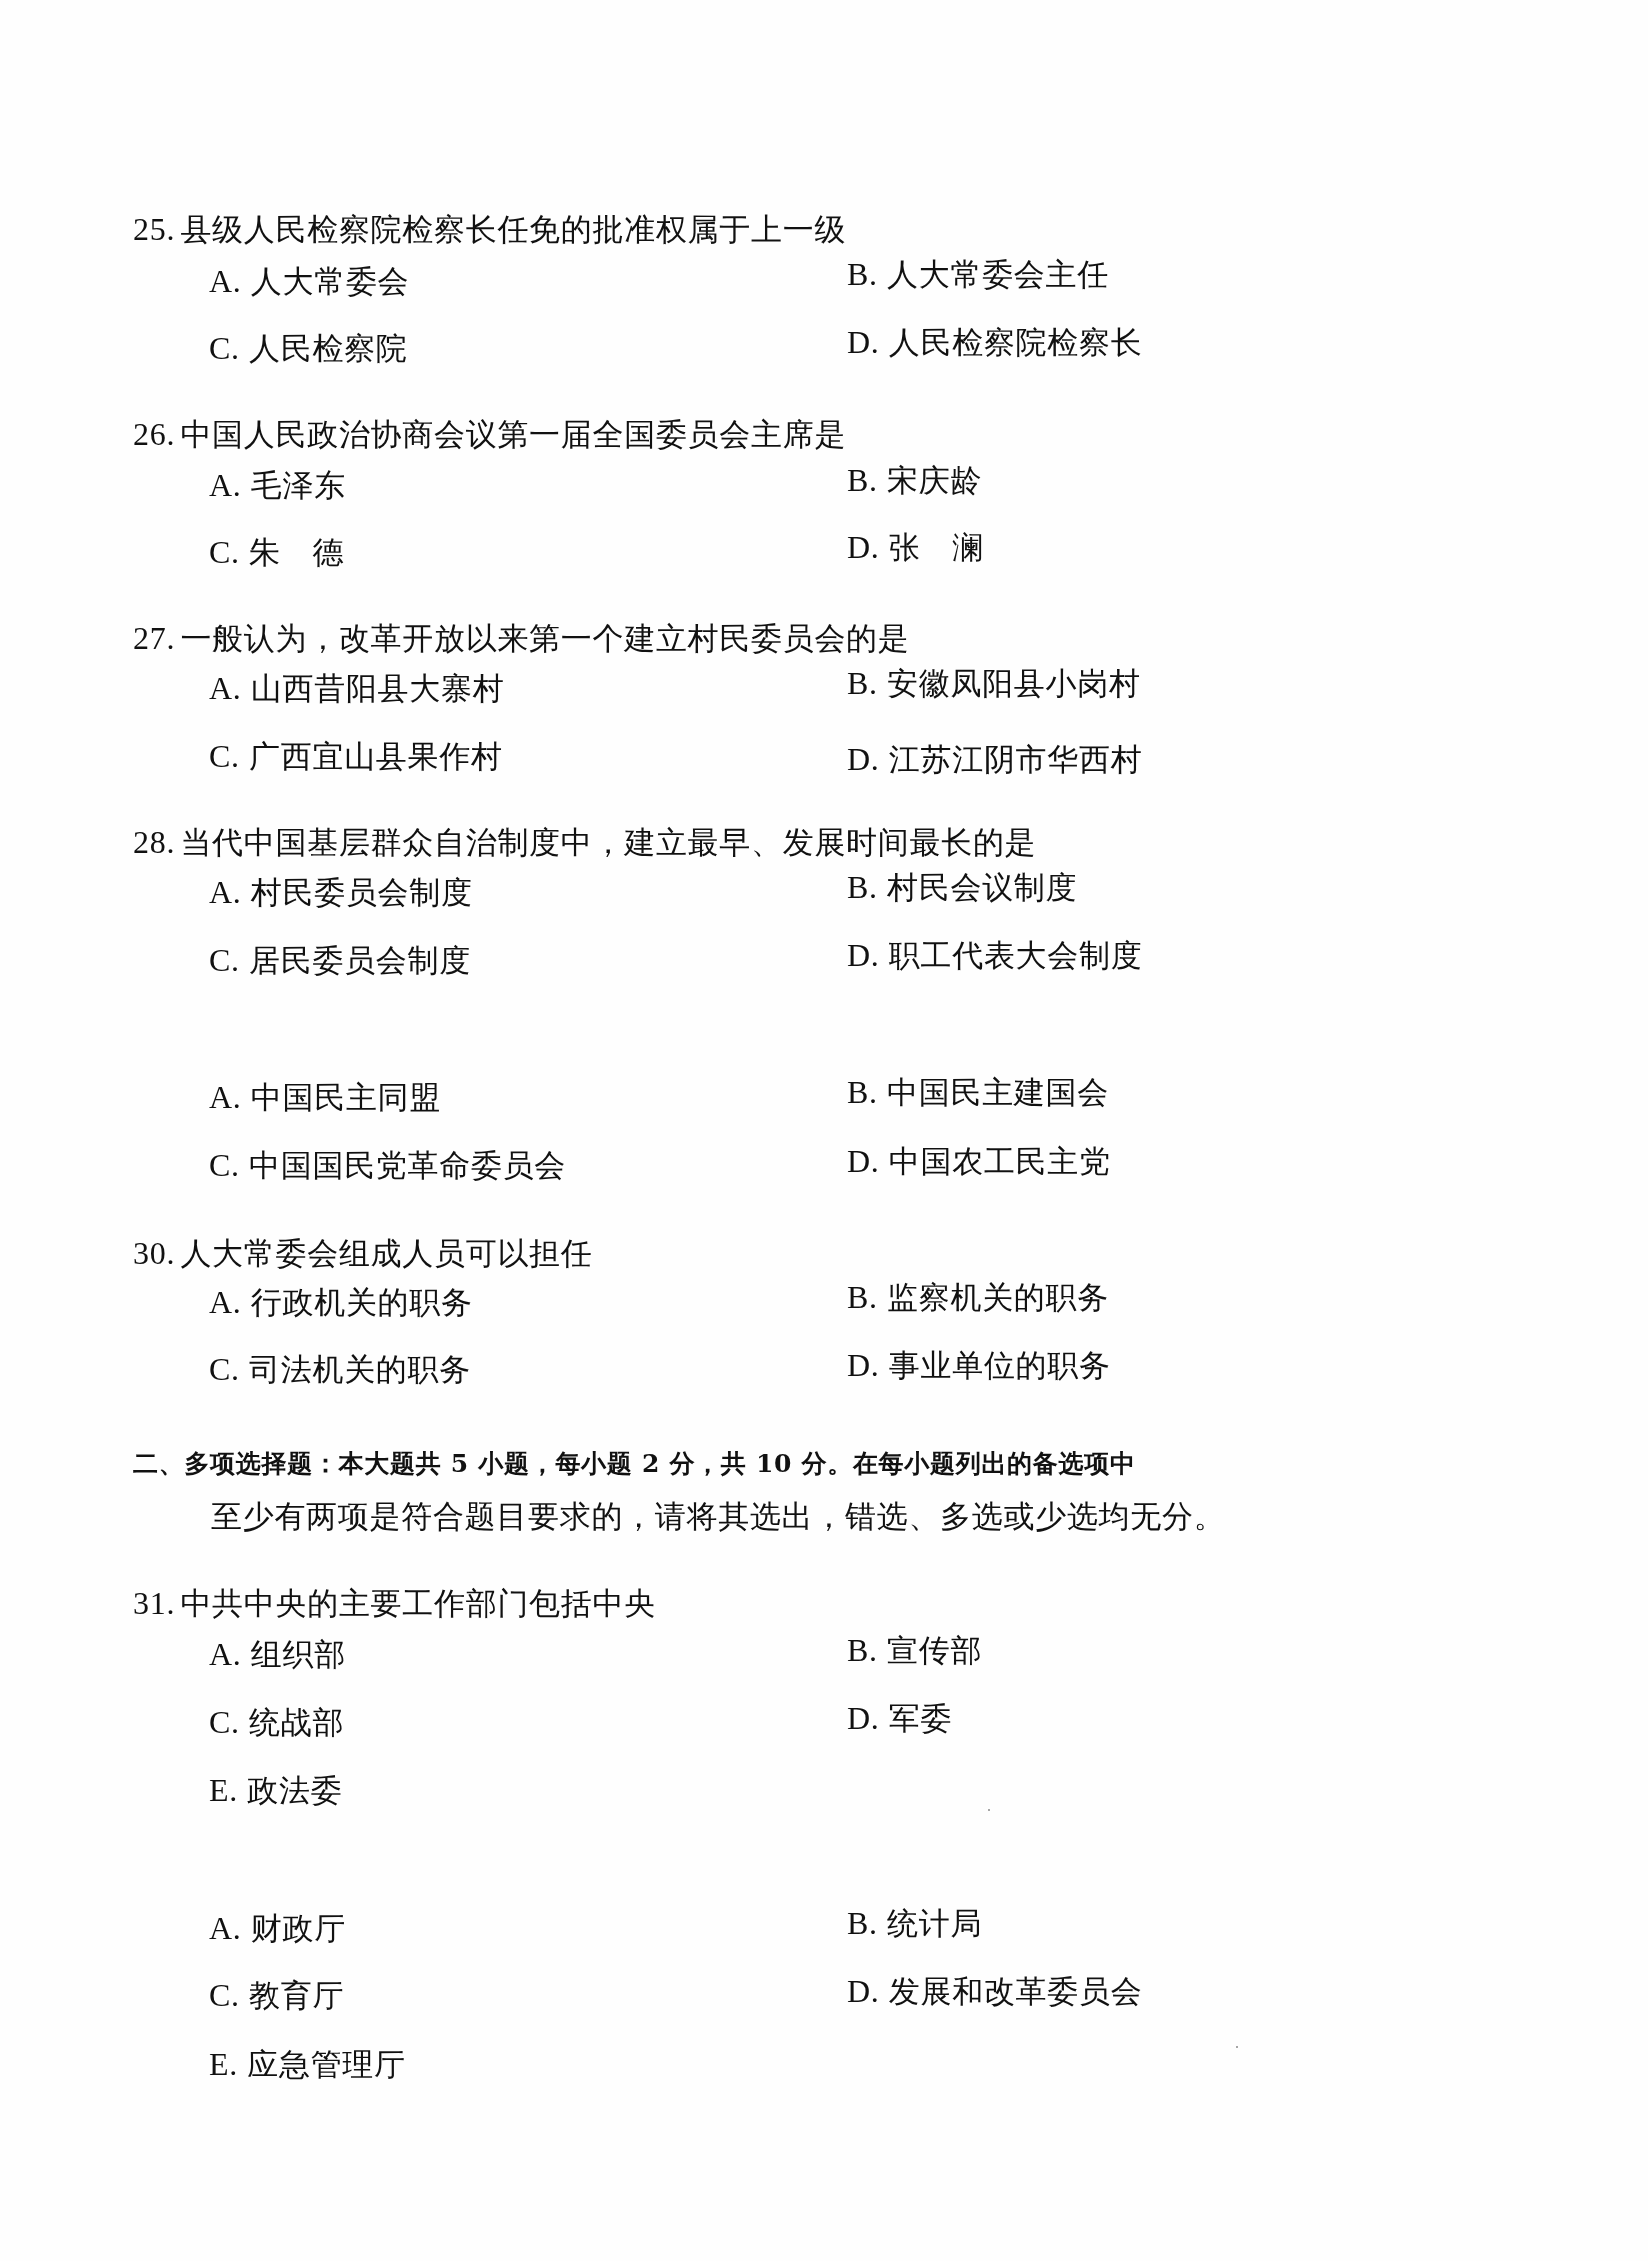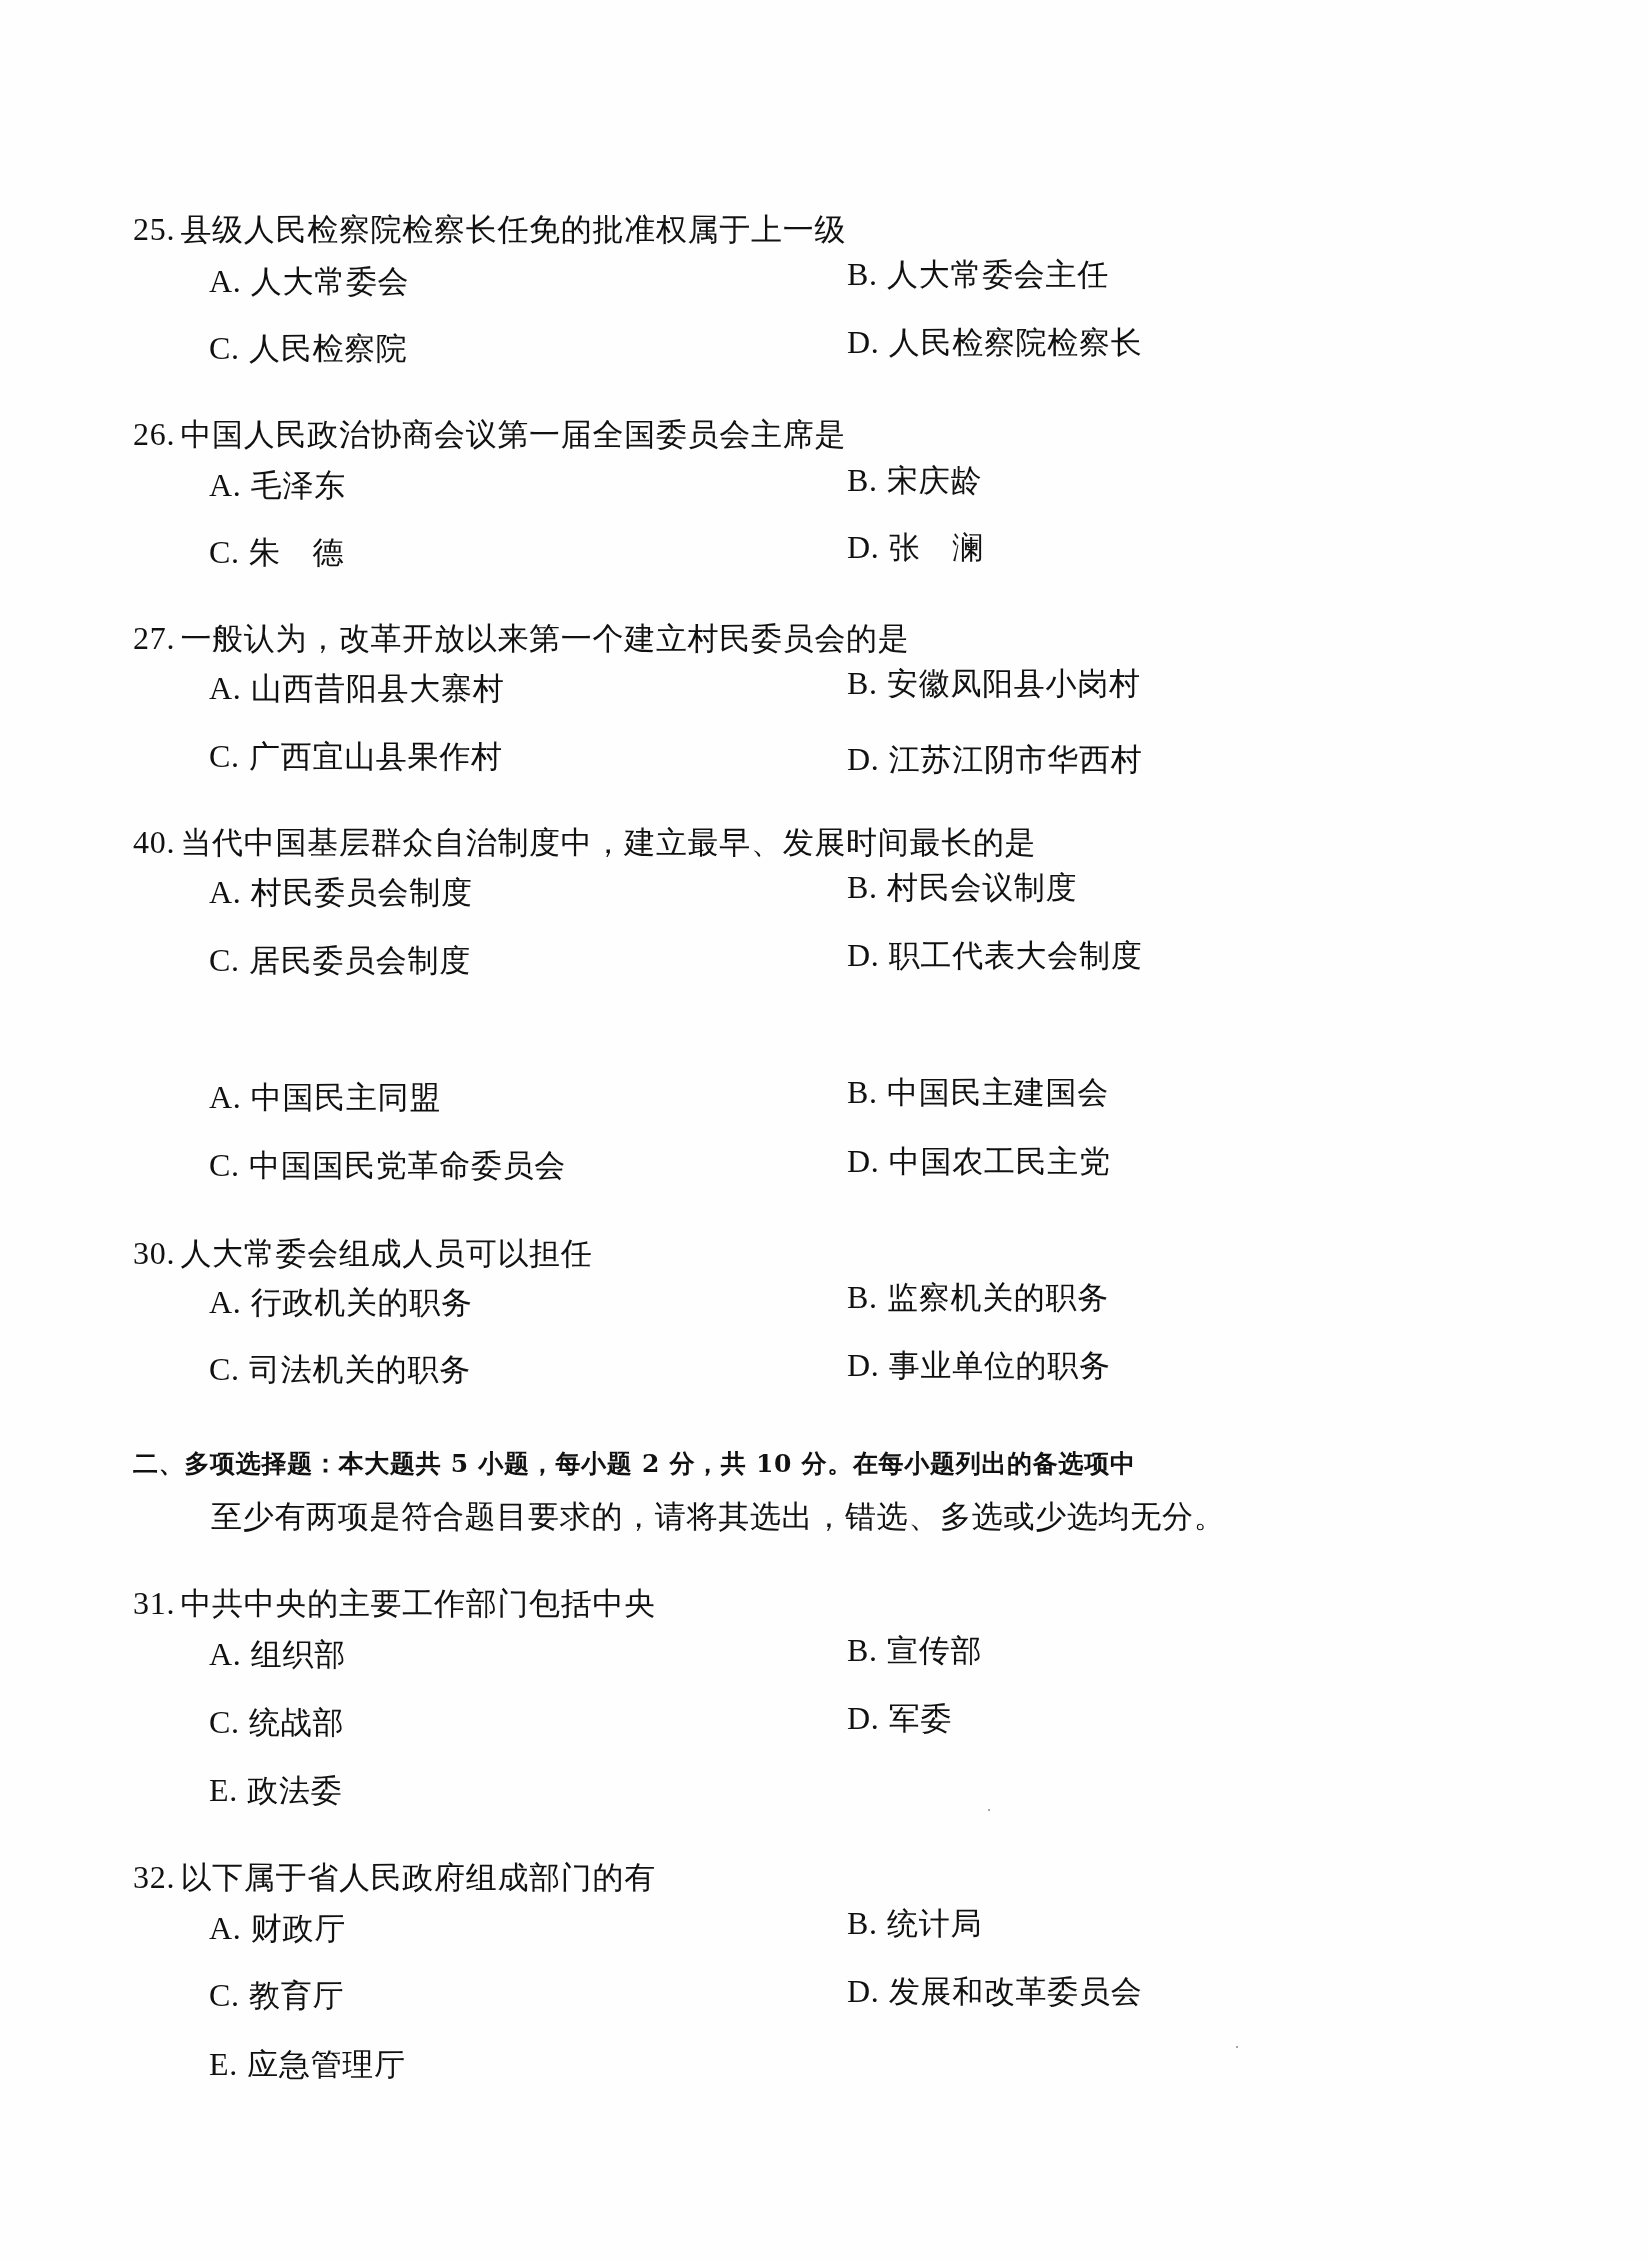--- a/index.html
+++ b/index.html
@@ -108,21 +108,21 @@
     <span class="opt-letter">B.</span><span>安徽凤阳县小岗村</span>
   </div>
   <div class="line optA" style="top:736px">
     <span class="opt-letter">C.</span><span>广西宜山县果作村</span>
   </div>
   <div class="line optB" style="top:739px">
     <span class="opt-letter">D.</span><span>江苏江阴市华西村</span>
   </div>
 
   <div class="line stem" style="top:802px">
-    <span class="qnum">40.</span><span>当代中国基层群众自治制度中，建立最早、发展时间最长的是</span>
+    <span class="qnum">28.</span><span>当代中国基层群众自治制度中，建立最早、发展时间最长的是</span>
   </div>
   <div class="line optA" style="top:872px">
     <span class="opt-letter">A.</span><span>村民委员会制度</span>
   </div>
   <div class="line optB" style="top:867px">
     <span class="opt-letter">B.</span><span>村民会议制度</span>
   </div>
   <div class="line optA" style="top:940px">
     <span class="opt-letter">C.</span><span>居民委员会制度</span>
   </div>
@@ -174,23 +174,20 @@
   <div class="line optA" style="top:1702px">
     <span class="opt-letter">C.</span><span>统战部</span>
   </div>
   <div class="line optB" style="top:1698px">
     <span class="opt-letter">D.</span><span>军委</span>
   </div>
   <div class="line optA" style="top:1770px">
     <span class="opt-letter">E.</span><span>政法委</span>
   </div>
 
-  <div class="line stem" style="top:1837px">
-    <span class="qnum">32.</span><span>以下属于省人民政府组成部门的有</span>
-  </div>
   <div class="line optA" style="top:1908px">
     <span class="opt-letter">A.</span><span>财政厅</span>
   </div>
   <div class="line optB" style="top:1903px">
     <span class="opt-letter">B.</span><span>统计局</span>
   </div>
   <div class="line optA" style="top:1975px">
     <span class="opt-letter">C.</span><span>教育厅</span>
   </div>
   <div class="line optB" style="top:1971px">

